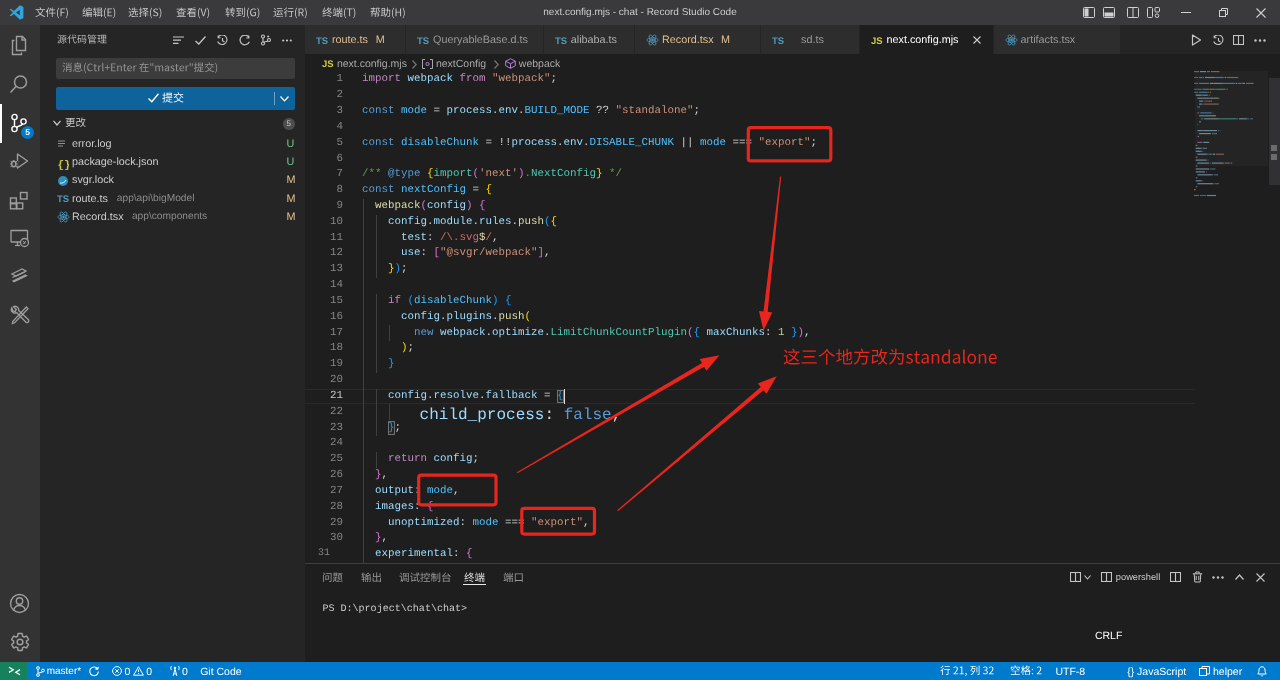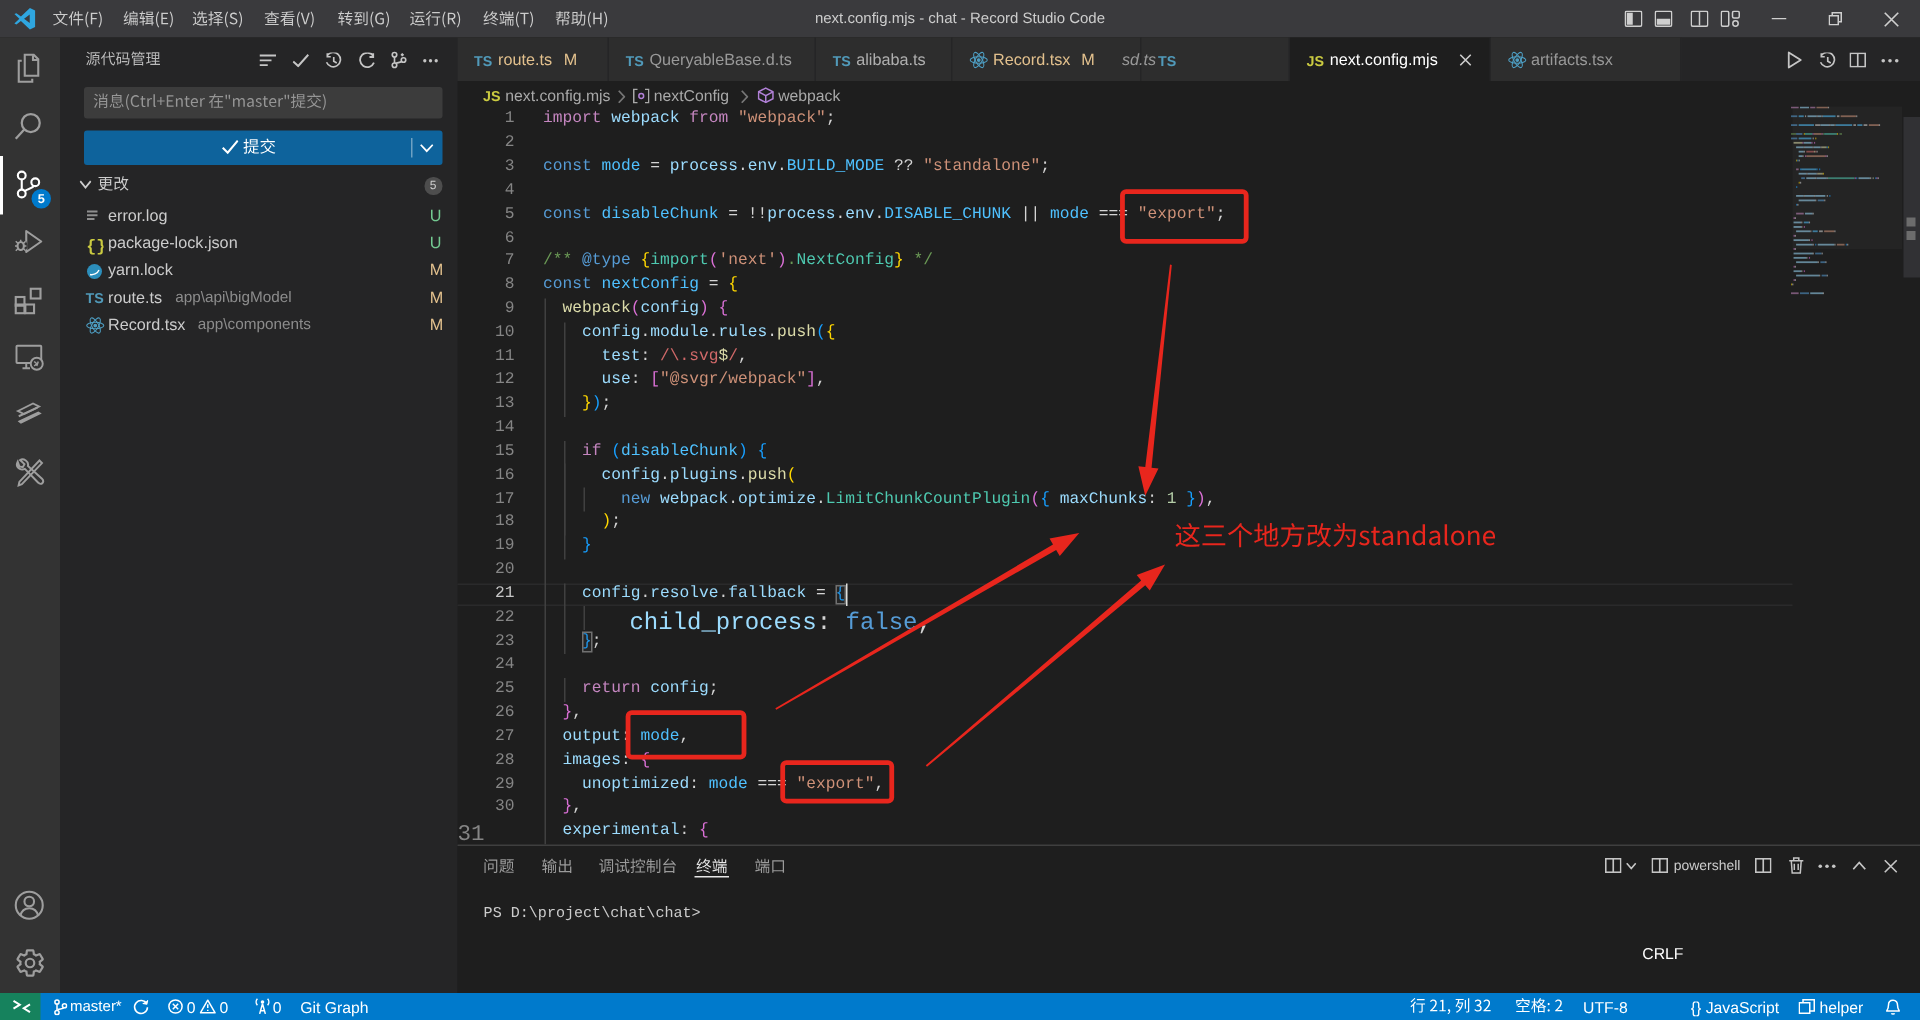--- a/index.html
+++ b/index.html
@@ -328,21 +328,21 @@
     </svg>
   </div>
 <div class="t" style="left:72px;top:156.0px;font-size:10.8px;color:#CCCCCC">package-lock.json</div>
 <div class="t" style="left:286.5px;top:156.0px;font-size:10.8px;color:#73C991">U</div>
 <div class="icon" style="left:56.5px;top:174.8px">
     <svg width="12" height="12" viewBox="0 0 12 12">
       <circle cx="6" cy="6" r="5" fill="#2C8EBB"></circle>
       <path d="M3 8 C5 8.5 8 7.5 9 5" stroke="#fff" stroke-width="0.9" fill="none"></path>
     </svg>
   </div>
-<div class="t" style="left:72px;top:174.2px;font-size:10.8px;color:#CCCCCC">yarn.lock</div>
+<div class="t" style="left:72px;top:174.2px;font-size:10.8px;color:#CCCCCC">svgr.lock</div>
 <div class="t" style="left:286.5px;top:174.2px;font-size:10.8px;color:#E2C08D">M</div>
 <div class="icon" style="left:56.5px;top:193.1px">
     <svg width="13" height="11" viewBox="0 0 13 11">
       <text x="0" y="9" font-family="Liberation Sans" font-size="9.5" font-weight="bold" fill="#519ABA">TS</text>
     </svg>
   </div>
 <div class="t" style="left:72px;top:192.6px;font-size:10.8px;color:#CCCCCC">route.ts</div>
 <div class="t" style="left:116.8px;top:193.1px;font-size:10.2px;color:#8C8C8C">app\api\bigModel</div>
 <div class="t" style="left:286.5px;top:192.6px;font-size:10.8px;color:#E2C08D">M</div>
 <div class="icon" style="left:56.5px;top:211.3px">
@@ -389,21 +389,21 @@
     </svg>
   </div>
 <div class="t" style="left:662.0px;top:34px;font-size:10.8px;color:#E2C08D;font-style:normal">Record.tsx</div>
 <div class="t" style="left:720.9px;top:34px;font-size:10.8px;color:#E2C08D">M</div>
 <div style="left:761.0px;top:25px;width:98.5px;height:29px;background:#2D2D2D;border-right:1px solid #252526"></div>
 <div class="icon" style="left:772.0px;top:34.5px">
     <svg width="13" height="11" viewBox="0 0 13 11">
       <text x="0" y="9" font-family="Liberation Sans" font-size="9.5" font-weight="bold" fill="#519ABA">TS</text>
     </svg>
   </div>
-<div class="t" style="left:748px;top:34px;font-size:10.8px;color:#999999;font-style:italic">sd.ts</div>
+<div class="t" style="left:801px;top:34px;font-size:10.8px;color:#999999;">sd.ts</div>
 <div style="left:859.5px;top:25px;width:134.1px;height:29px;background:#1E1E1E;border-right:1px solid #252526"></div>
 <div class="icon" style="left:870.5px;top:34.5px">
     <svg width="13" height="11" viewBox="0 0 13 11">
       <text x="0" y="9" font-family="Liberation Sans" font-size="9.5" font-weight="bold" fill="#CBCB41">JS</text>
     </svg>
   </div>
 <div class="t" style="left:886.5px;top:34px;font-size:10.8px;color:#FFFFFF;font-style:normal">next.config.mjs</div>
 <div class="icon" style="left:972.6px;top:36px">
     <svg width="8" height="8" viewBox="0 0 8 8" stroke="#CCCCCC" stroke-width="1.1">
       <path d="M0.5 0.5 L7.5 7.5 M7.5 0.5 L0.5 7.5"></path>
@@ -505,21 +505,21 @@
 <div class="t mono" style="left:305px;top:389.9px;width:38px;text-align:right;font-size:10.83px;color:#C6C6C6">21</div>
 <div class="t mono" style="left:305px;top:405.7px;width:38px;text-align:right;font-size:10.83px;color:#858585">22</div>
 <div class="t mono" style="left:305px;top:421.6px;width:38px;text-align:right;font-size:10.83px;color:#858585">23</div>
 <div class="t mono" style="left:305px;top:437.4px;width:38px;text-align:right;font-size:10.83px;color:#858585">24</div>
 <div class="t mono" style="left:305px;top:453.2px;width:38px;text-align:right;font-size:10.83px;color:#858585">25</div>
 <div class="t mono" style="left:305px;top:469.1px;width:38px;text-align:right;font-size:10.83px;color:#858585">26</div>
 <div class="t mono" style="left:305px;top:484.9px;width:38px;text-align:right;font-size:10.83px;color:#858585">27</div>
 <div class="t mono" style="left:305px;top:500.7px;width:38px;text-align:right;font-size:10.83px;color:#858585">28</div>
 <div class="t mono" style="left:305px;top:516.5px;width:38px;text-align:right;font-size:10.83px;color:#858585">29</div>
 <div class="t mono" style="left:305px;top:532.4px;width:38px;text-align:right;font-size:10.83px;color:#858585">30</div>
-<div class="t mono" style="left:305px;top:548.2px;width:38px;text-align:left;font-size:15px;color:#858585">31</div>
+<div class="t mono" style="left:305px;top:548.2px;width:38px;text-align:center;font-size:10px;color:#858585">31</div>
 <div class="t mono" style="left:362.0px;top:73.3px;font-size:10.83px"><span style="color:#C586C0">import</span><span style="color:#9CDCFE"> webpack</span><span style="color:#C586C0"> from</span><span style="color:#CE9178"> "webpack"</span><span style="color:#D4D4D4">;</span></div>
 <div class="t mono" style="left:362.0px;top:105.0px;font-size:10.83px"><span style="color:#569CD6">const</span><span style="color:#4FC1FF"> mode</span><span style="color:#D4D4D4"> =</span><span style="color:#9CDCFE"> process</span><span style="color:#D4D4D4">.</span><span style="color:#9CDCFE">env</span><span style="color:#D4D4D4">.</span><span style="color:#4FC1FF">BUILD_MODE</span><span style="color:#D4D4D4"> ??</span><span style="color:#CE9178"> "standalone"</span><span style="color:#D4D4D4">;</span></div>
 <div class="t mono" style="left:362.0px;top:136.6px;font-size:10.83px"><span style="color:#569CD6">const</span><span style="color:#4FC1FF"> disableChunk</span><span style="color:#D4D4D4"> = !!</span><span style="color:#9CDCFE">process</span><span style="color:#D4D4D4">.</span><span style="color:#9CDCFE">env</span><span style="color:#D4D4D4">.</span><span style="color:#4FC1FF">DISABLE_CHUNK</span><span style="color:#D4D4D4"> ||</span><span style="color:#4FC1FF"> mode</span><span style="color:#D4D4D4"> ===</span><span style="color:#CE9178"> "export"</span><span style="color:#D4D4D4">;</span></div>
 <div class="t mono" style="left:362.0px;top:168.3px;font-size:10.83px"><span style="color:#6A9955">/** </span><span style="color:#569CD6">@type</span><span style="color:#FFD700"> {</span><span style="color:#4EC9B0">import</span><span style="color:#DA70D6">(</span><span style="color:#CE9178">'next'</span><span style="color:#DA70D6">)</span><span style="color:#6A9955">.</span><span style="color:#4EC9B0">NextConfig</span><span style="color:#FFD700">}</span><span style="color:#6A9955"> */</span></div>
 <div class="t mono" style="left:362.0px;top:184.1px;font-size:10.83px"><span style="color:#569CD6">const</span><span style="color:#4FC1FF"> nextConfig</span><span style="color:#D4D4D4"> =</span><span style="color:#FFD700"> {</span></div>
 <div class="t mono" style="left:362.0px;top:199.9px;font-size:10.83px"><span style="color:#DCDCAA">  webpack</span><span style="color:#DA70D6">(</span><span style="color:#9CDCFE">config</span><span style="color:#DA70D6">)</span><span style="color:#DA70D6"> {</span></div>
 <div class="t mono" style="left:362.0px;top:215.8px;font-size:10.83px"><span style="color:#9CDCFE">    config</span><span style="color:#D4D4D4">.</span><span style="color:#9CDCFE">module</span><span style="color:#D4D4D4">.</span><span style="color:#9CDCFE">rules</span><span style="color:#D4D4D4">.</span><span style="color:#DCDCAA">push</span><span style="color:#179FFF">(</span><span style="color:#FFD700">{</span></div>
 <div class="t mono" style="left:362.0px;top:231.6px;font-size:10.83px"><span style="color:#9CDCFE">      test</span><span style="color:#D4D4D4">:</span><span style="color:#D16969"> /\.svg</span><span style="color:#DCDCAA">$</span><span style="color:#D16969">/</span><span style="color:#D4D4D4">,</span></div>
 <div class="t mono" style="left:362.0px;top:247.4px;font-size:10.83px"><span style="color:#9CDCFE">      use</span><span style="color:#D4D4D4">:</span><span style="color:#DA70D6"> [</span><span style="color:#CE9178">"@svgr/webpack"</span><span style="color:#DA70D6">]</span><span style="color:#D4D4D4">,</span></div>
 <div class="t mono" style="left:362.0px;top:263.3px;font-size:10.83px"><span style="color:#FFD700">    }</span><span style="color:#179FFF">)</span><span style="color:#D4D4D4">;</span></div>
@@ -878,21 +878,21 @@
   </div>
 <div class="t" style="left:146.3px;top:666px;font-size:10.5px;color:#FFFFFF">0</div>
 <div class="icon" style="left:168.7px;top:665px">
     <svg width="12" height="12" viewBox="0 0 12 12" fill="none" stroke="#FFFFFF" stroke-width="1">
       <path d="M2.6 0.9 C1.5 2.1 1.5 4 2.6 5.2 M9.4 0.9 C10.5 2.1 10.5 4 9.4 5.2"></path>
       <circle cx="6" cy="3" r="1.2" fill="#FFFFFF" stroke="none"></circle>
       <path d="M6 4.2 L4.1 10.9 M6 4.2 L7.9 10.9 M4.6 8.9 H7.4"></path>
     </svg>
   </div>
 <div class="t" style="left:181.9px;top:666px;font-size:10.5px;color:#FFFFFF">0</div>
-<div class="t" style="left:200.2px;top:666px;font-size:10.5px;color:#FFFFFF">Git Graph</div>
+<div class="t" style="left:200.2px;top:666px;font-size:10.5px;color:#FFFFFF">Git Code</div>
 <div style="position:absolute;left:939.7px;top:665.3px;line-height:0">
     <svg width="54.3" height="12.2" viewBox="0 0 54.3 12.2" fill="#FFFFFF">
       <path transform="translate(0.0,9.24) scale(0.010500,-0.010500)" d="M435 780V708H927V780ZM267 841C216 768 119 679 35 622C48 608 69 579 79 562C169 626 272 724 339 811ZM391 504V432H728V17C728 1 721 -4 702 -5C684 -6 616 -6 545 -3C556 -25 567 -56 570 -77C668 -77 725 -77 759 -66C792 -53 804 -30 804 16V432H955V504ZM307 626C238 512 128 396 25 322C40 307 67 274 78 259C115 289 154 325 192 364V-83H266V446C308 496 346 548 378 600Z"></path>
       <path transform="translate(12.9,9.24) scale(0.010500,-0.010500)" d="M44 0H505V79H302C265 79 220 75 182 72C354 235 470 384 470 531C470 661 387 746 256 746C163 746 99 704 40 639L93 587C134 636 185 672 245 672C336 672 380 611 380 527C380 401 274 255 44 54Z"></path>
       <path transform="translate(18.7,9.24) scale(0.010500,-0.010500)" d="M88 0H490V76H343V733H273C233 710 186 693 121 681V623H252V76H88Z"></path>
       <path transform="translate(24.5,9.24) scale(0.010500,-0.010500)" d="M75 -190C165 -152 221 -77 221 19C221 86 192 126 144 126C107 126 75 102 75 62C75 22 106 -2 142 -2L153 -1C152 -61 115 -109 53 -136Z"></path>
       <path transform="translate(29.8,9.24) scale(0.010500,-0.010500)" d="M642 724V164H716V724ZM848 835V17C848 1 842 -4 826 -4C810 -5 758 -5 703 -3C713 -24 725 -56 728 -76C805 -76 853 -74 882 -63C912 -51 924 -29 924 18V835ZM181 302C232 267 294 218 333 181C265 85 178 17 79 -22C95 -37 115 -66 124 -85C336 10 491 205 541 552L495 566L482 563H257C273 611 287 662 299 714H571V786H61V714H224C189 561 133 419 53 326C70 315 99 290 111 276C158 335 198 409 232 494H459C440 400 411 317 373 247C334 281 273 326 224 357Z"></path>
       <path transform="translate(42.6,9.24) scale(0.010500,-0.010500)" d="M263 -13C394 -13 499 65 499 196C499 297 430 361 344 382V387C422 414 474 474 474 563C474 679 384 746 260 746C176 746 111 709 56 659L105 601C147 643 198 672 257 672C334 672 381 626 381 556C381 477 330 416 178 416V346C348 346 406 288 406 199C406 115 345 63 257 63C174 63 119 103 76 147L29 88C77 35 149 -13 263 -13Z"></path>
       <path transform="translate(48.5,9.24) scale(0.010500,-0.010500)" d="M44 0H505V79H302C265 79 220 75 182 72C354 235 470 384 470 531C470 661 387 746 256 746C163 746 99 704 40 639L93 587C134 636 185 672 245 672C336 672 380 611 380 527C380 401 274 255 44 54Z"></path>
     </svg>

